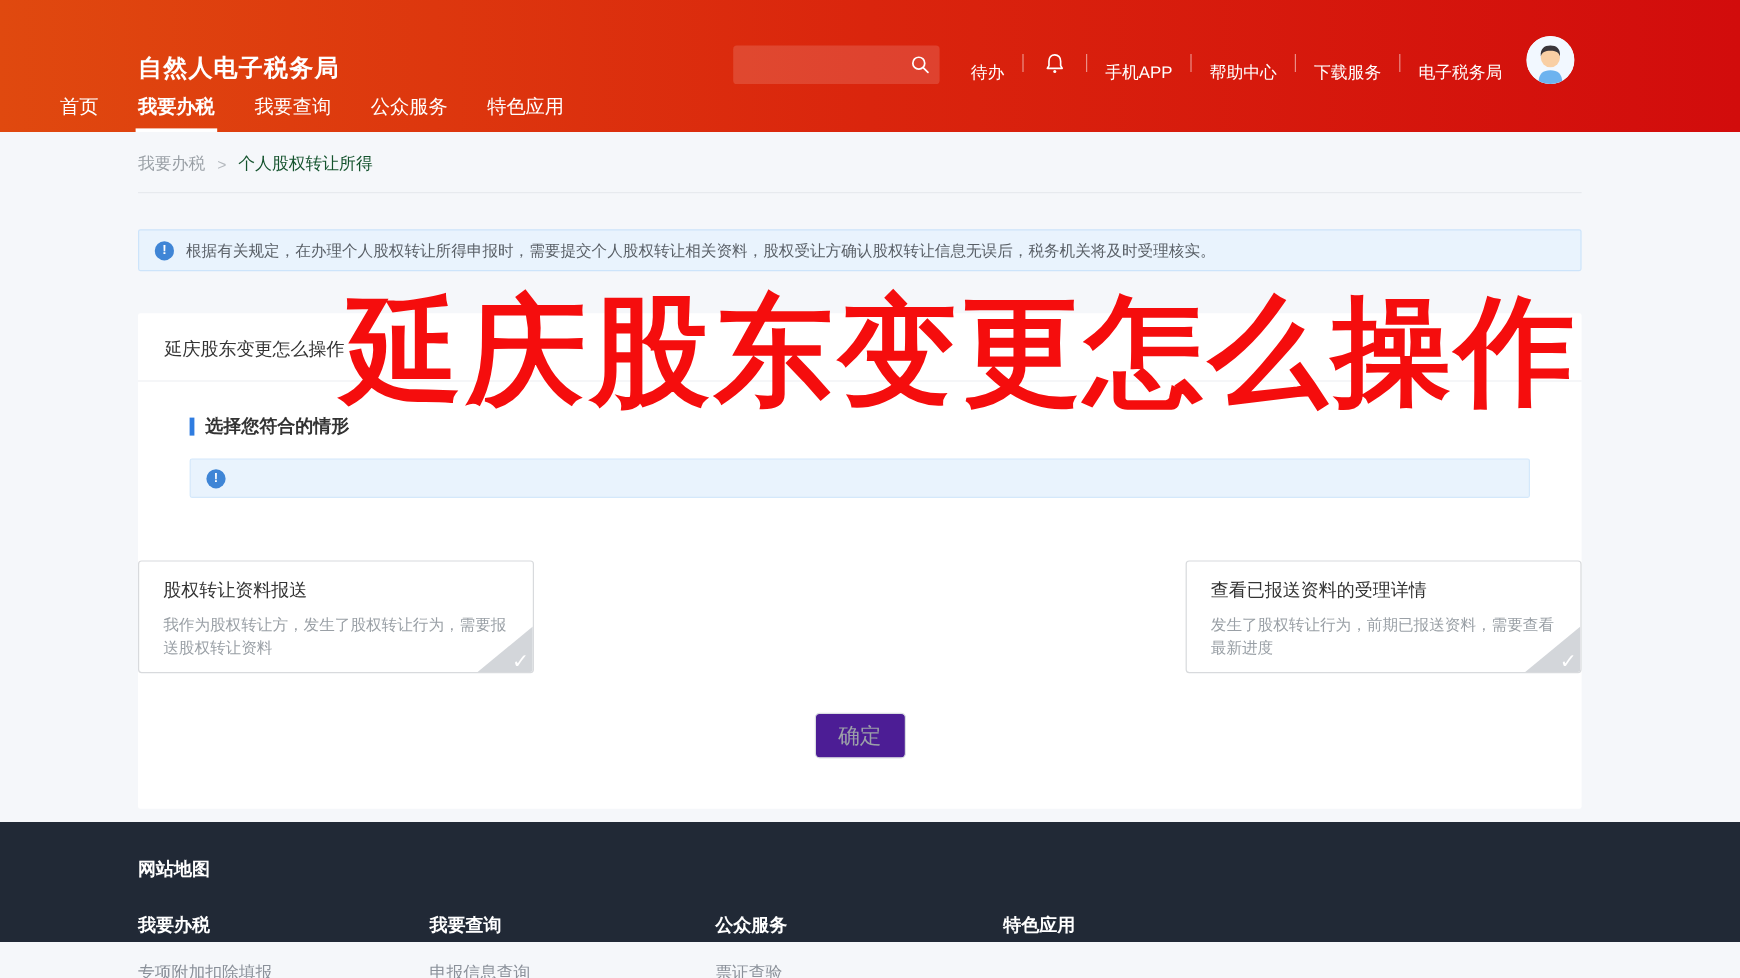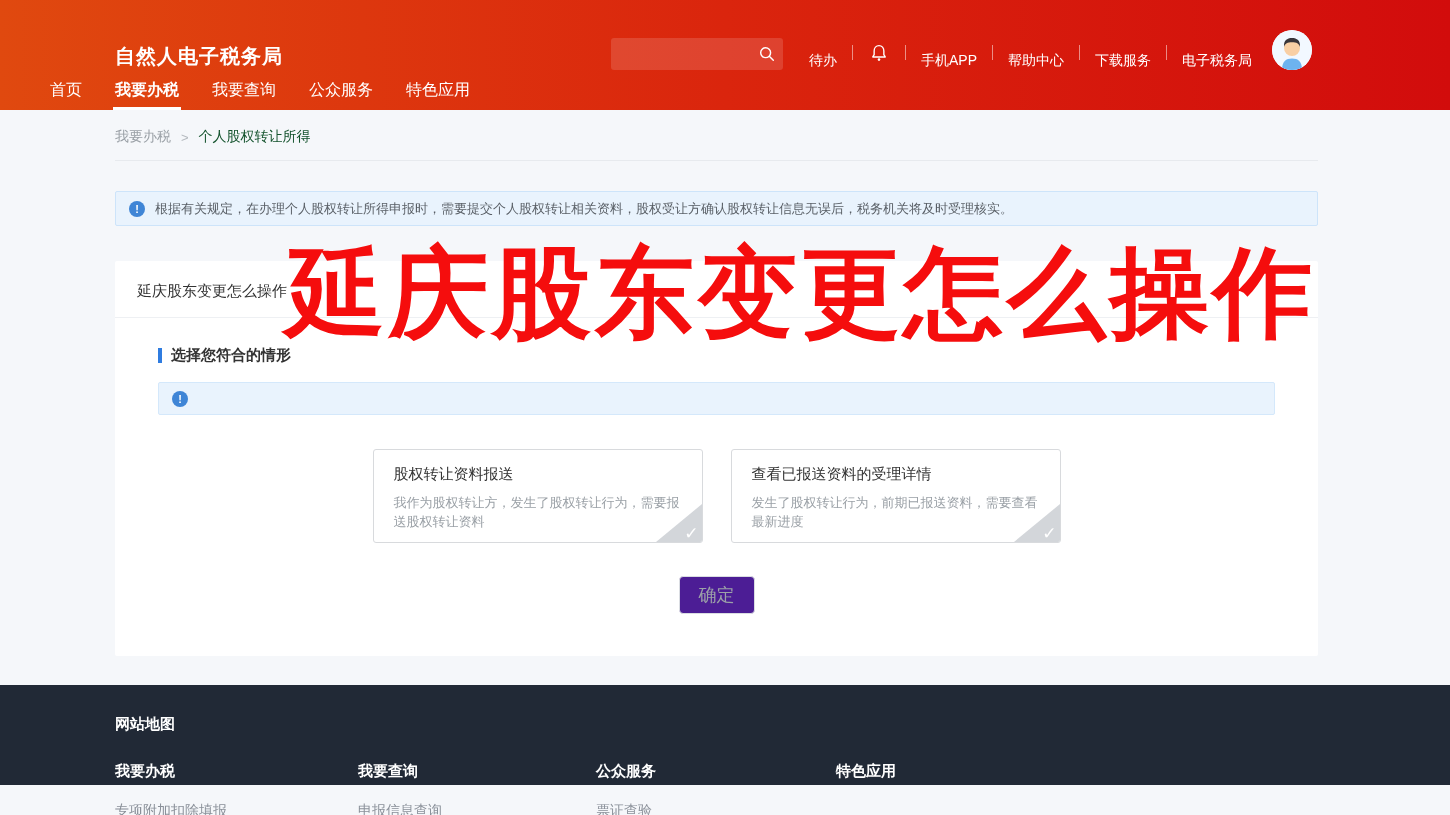--- a/index.html
+++ b/index.html
@@ -51,21 +51,21 @@
   .card { margin-top:35px; background:#fff; border-radius:2px; padding-bottom:42px; }
   .card-header { padding:21px 22px 16px; font-size:15px; color:#333;
                  border-bottom:1px solid #eef0f3; }
   .section-title { margin:28px 0 0 43px; display:flex; align-items:center;
                    font-size:15px; font-weight:bold; color:#333; }
   .section-bar { width:4px; height:15px; background:#2f7ce0; margin-right:9px; }
   .hint { margin:17px 43px 0; height:33px; display:flex; align-items:center; padding:0 13px;
           background:#e9f3fd; border:1px solid #d4e8fb; border-radius:2px;
           font-size:13px; color:#595f66; }
 
-  .options { margin-top:34px; display:flex; justify-content:center; gap:28px; }
+  .options { margin-top:52px; display:flex; justify-content:space-between; gap:28px; }
   .option-card { width:330px; height:94px; background:#fff; border:1px solid #d8dadd;
                  border-radius:3px; position:relative; padding:15px 20px; overflow:hidden;
                  cursor:pointer; }
   .option-title { font-size:15px; color:#333; }
   .option-desc { margin-top:9px; font-size:13px; color:#9aa0a6; line-height:19px; }
   .corner-triangle { position:absolute; right:0; bottom:0; width:0; height:0;
                      border-style:solid; border-width:0 0 38px 46px;
                      border-color:transparent transparent #d3d6da transparent; }
   .corner-check { position:absolute; right:3px; bottom:-2px; color:#fff;
                   font-size:17px; font-weight:bold; }

